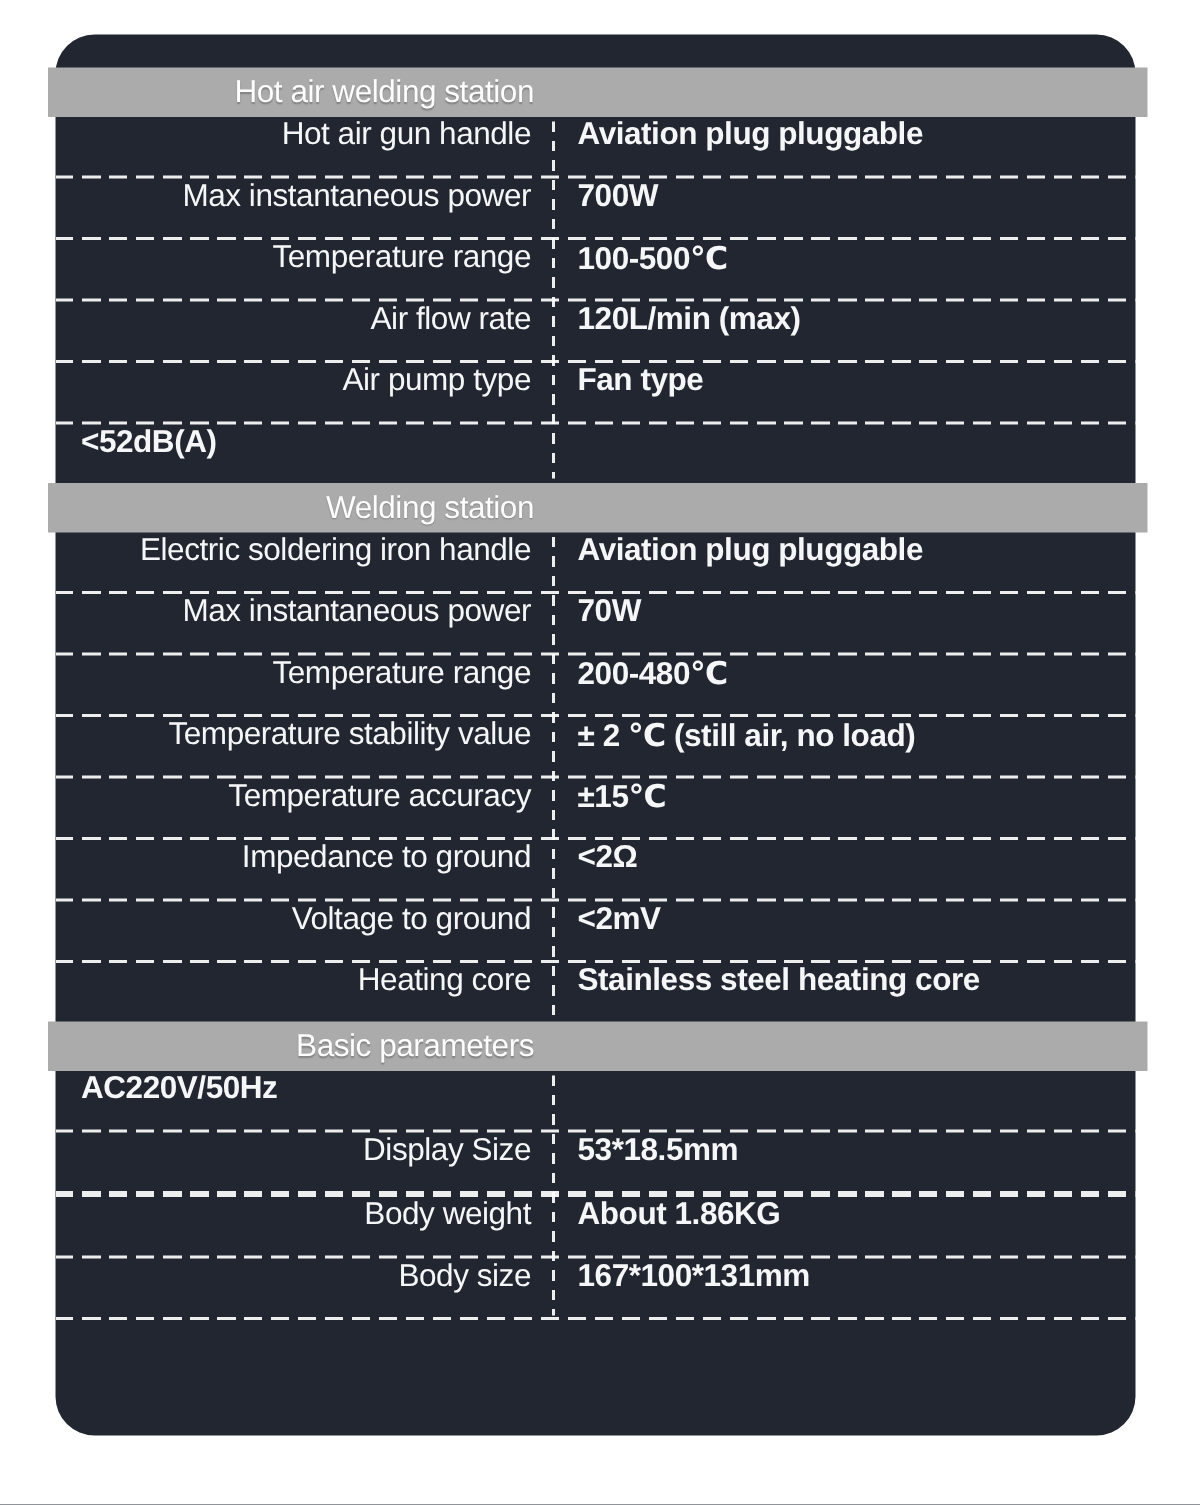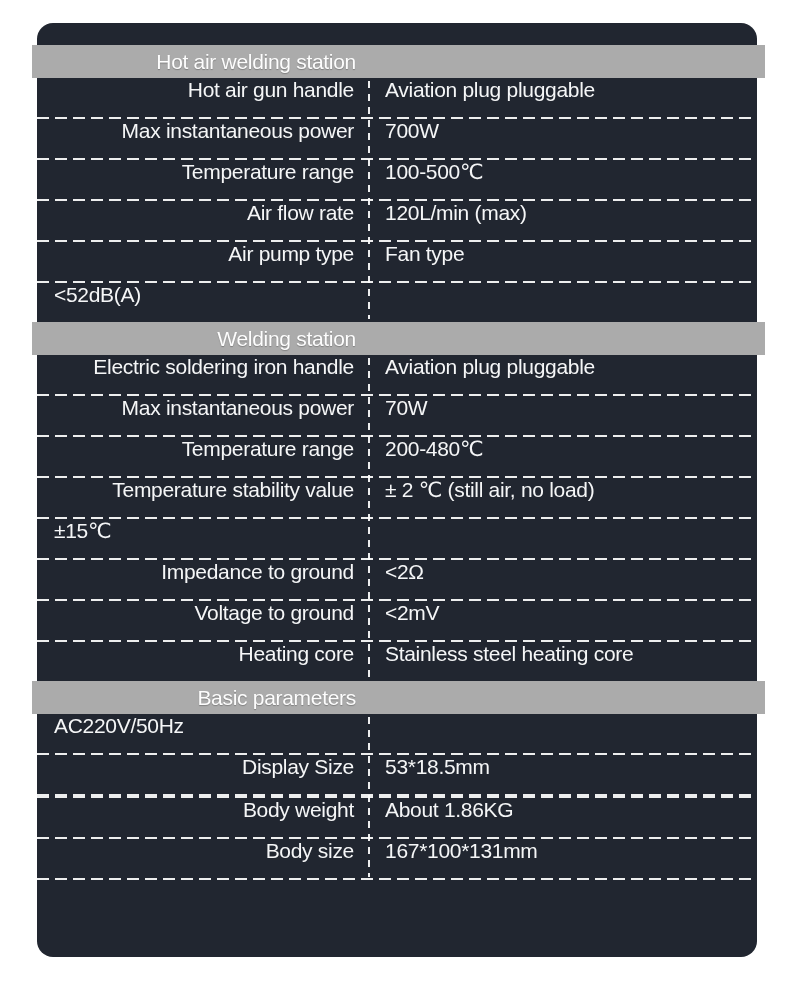--- a/index.html
+++ b/index.html
@@ -7,21 +7,21 @@
     width:800px;height:1003px;
     background:#ffffff;
     font-family:"Liberation Sans","DejaVu Sans",sans-serif;
     position:relative;overflow:hidden;
   }
   .panel{
     position:absolute;
     left:37px;top:23px;
     width:720px;height:934px;
     background:var(--panel-bg,#212630);
-    border-radius:16px;
+    border-radius:26px;
   }
   .band{
     position:relative;
     margin-left:-5px;
     width:733px;
     height:33px;
     background:var(--band-bg,#ababab);
     display:flex;align-items:center;
   }
   .band-text{
@@ -56,20 +56,21 @@
     box-sizing:border-box;
     padding-right:14px;
     text-align:right;
     white-space:nowrap;
   }
   .cell-value{
     box-sizing:border-box;
     padding-left:17px;
     text-align:left;
     white-space:nowrap;
+    font-weight:bold;
   }
   .sep{
     height:2px;
     background:repeating-linear-gradient(90deg,var(--line,#ffffff) 0 12px,transparent 12px 18px);
     opacity:.92;
   }
   .top-gap{height:22px;}
 </style>
 </head>
 <body style="background: rgb(255, 255, 255); --panel-bg: #212630; --band-bg: #ababab; --text: #f5f6f7; --line: #ffffff;">
@@ -130,20 +131,21 @@
           <div class="cell-label">Temperature range</div>
           <div class="cell-value">200-480℃</div>
         </div>
         <div class="sep"></div>
         <div class="row">
           <div class="cell-label">Temperature stability value</div>
           <div class="cell-value">± 2 ℃ (still air, no load)</div>
         </div>
         <div class="sep"></div>
         <div class="row">
+          <div class="cell-label">Temperature accuracy</div>
           <div class="cell-value">±15℃</div>
         </div>
         <div class="sep"></div>
         <div class="row">
           <div class="cell-label">Impedance to ground</div>
           <div class="cell-value">&lt;2Ω</div>
         </div>
         <div class="sep"></div>
         <div class="row">
           <div class="cell-label">Voltage to ground</div>

